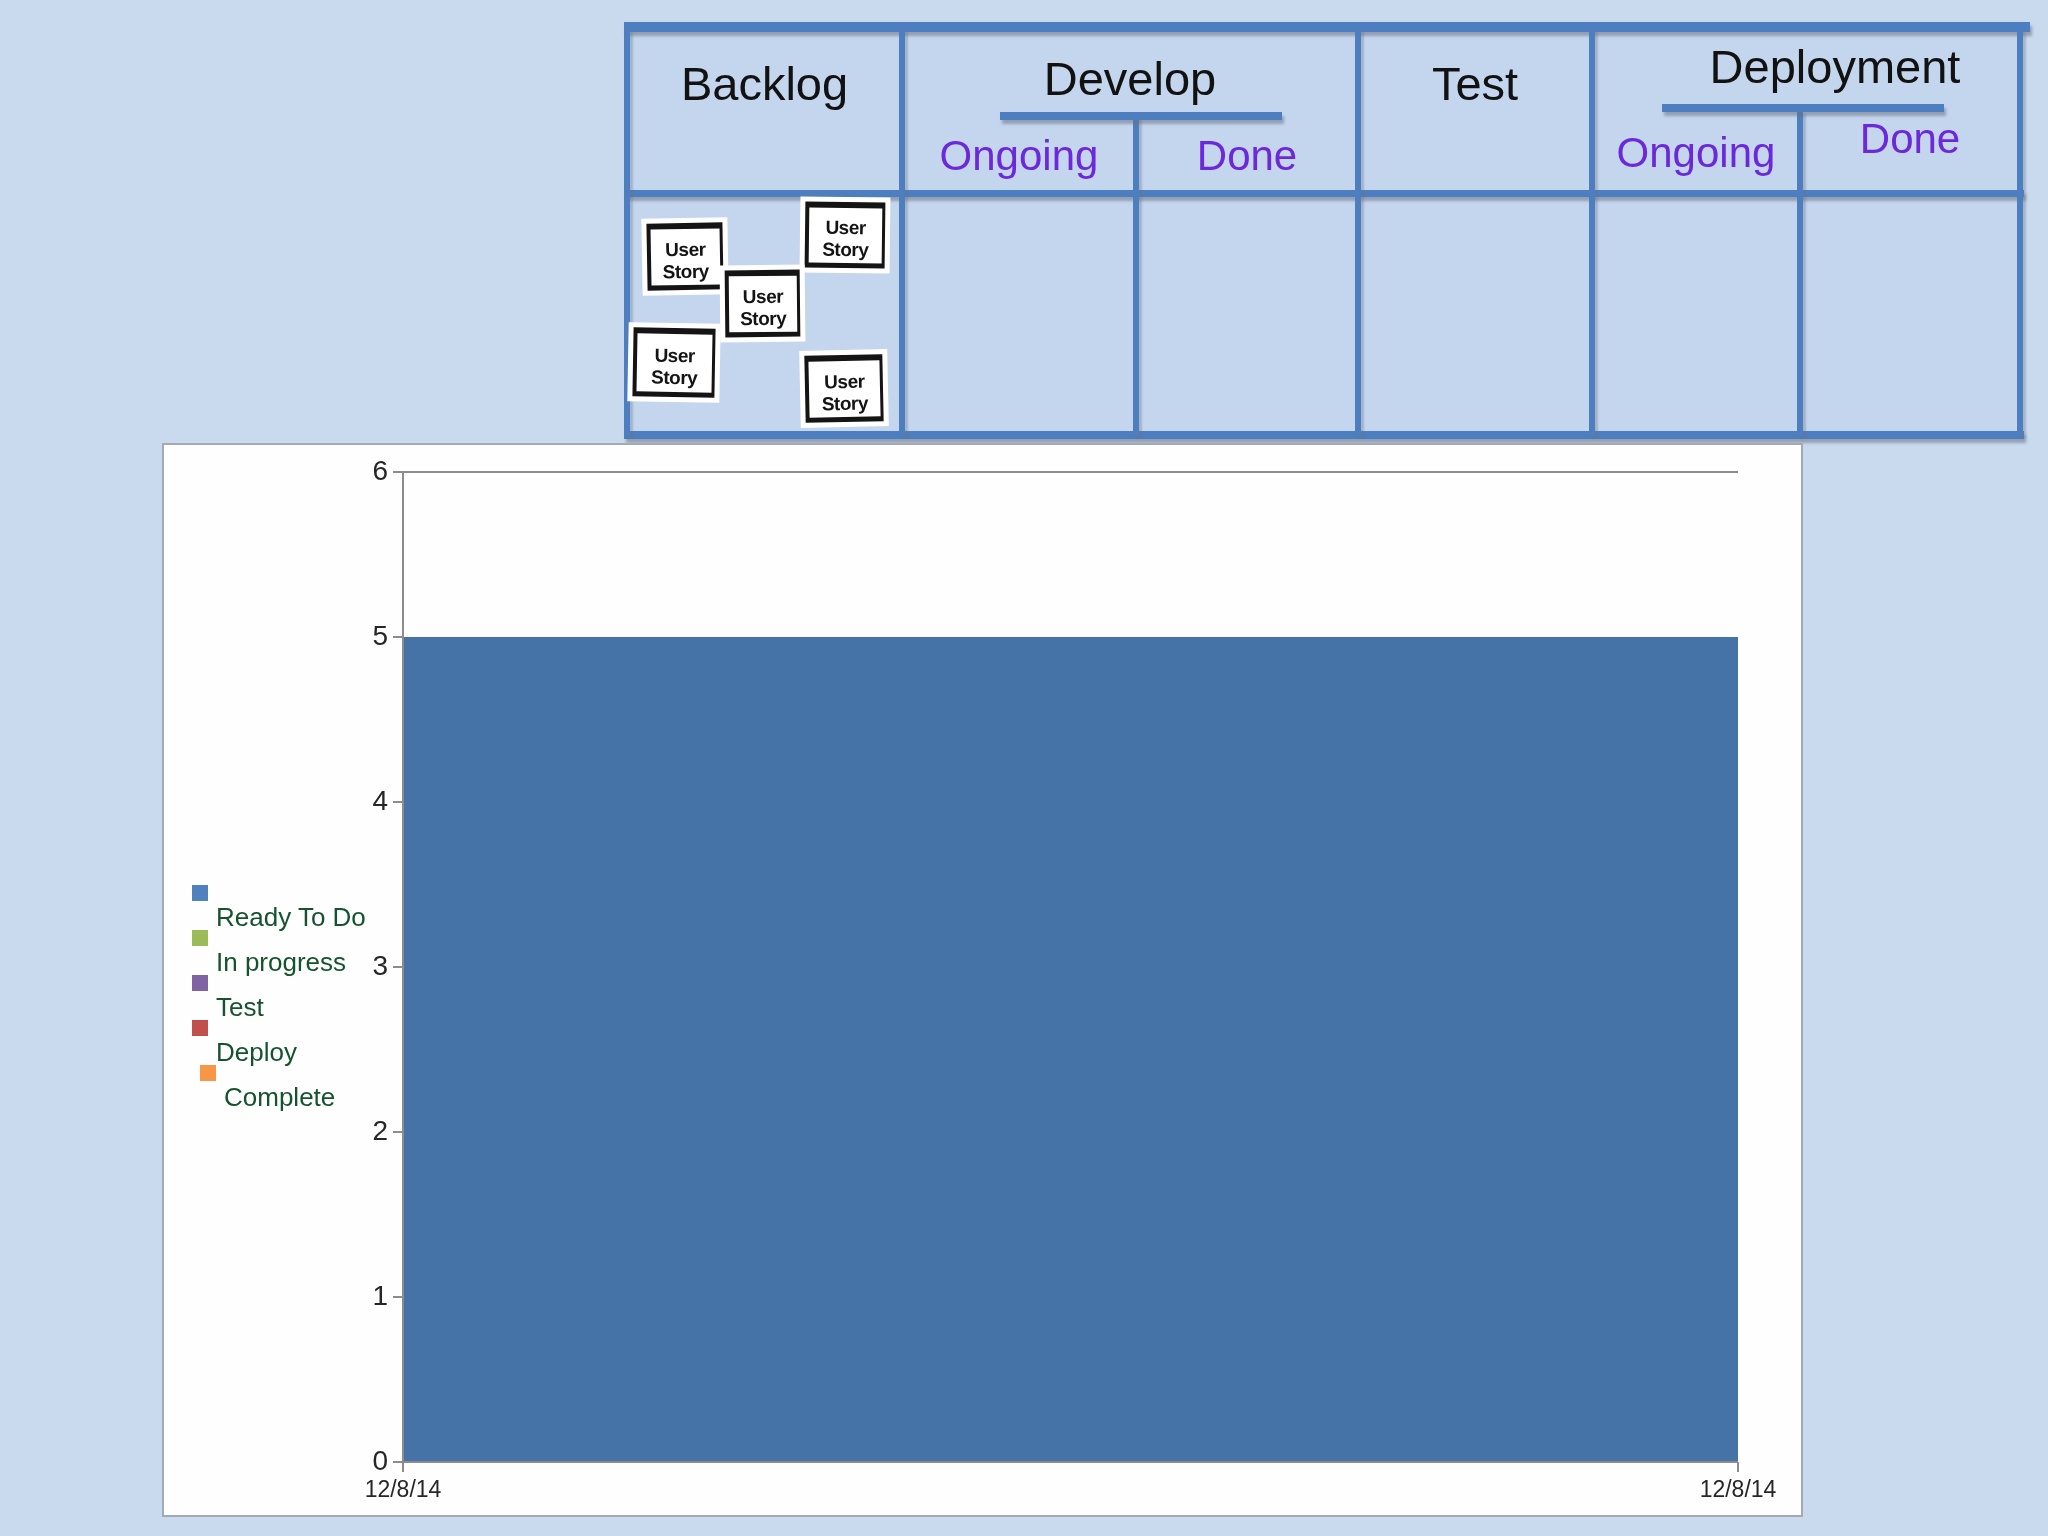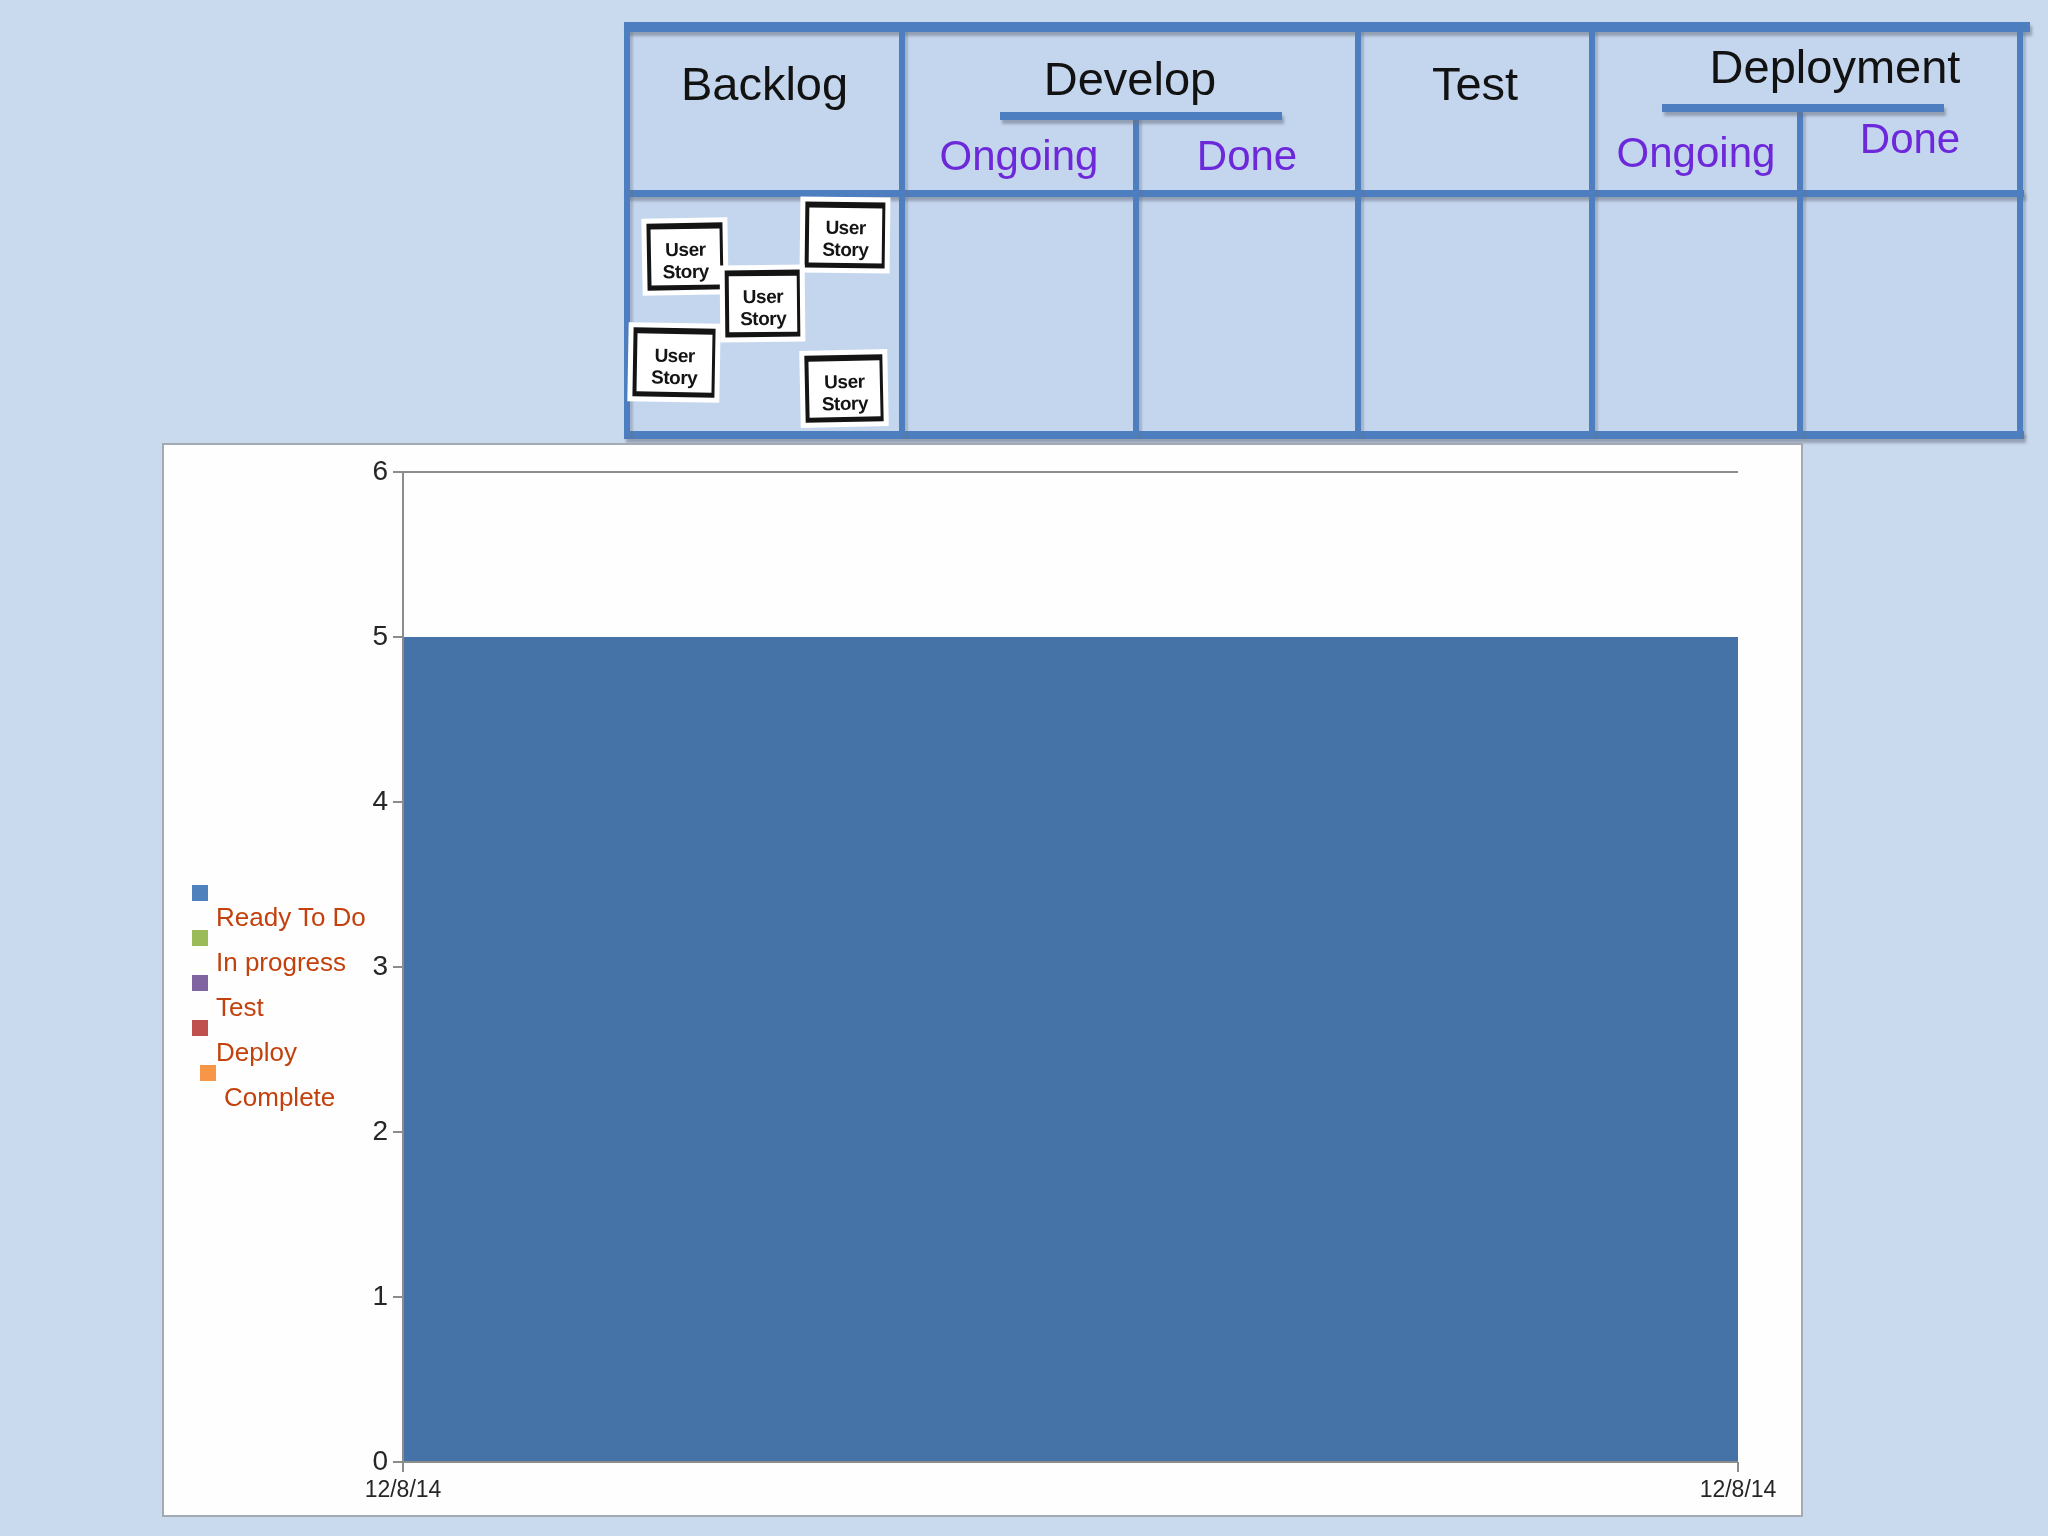--- a/index.html
+++ b/index.html
@@ -25,21 +25,21 @@
 
   
   .chart-panel{position:absolute;left:162px;top:443px;width:1641px;height:1074px;
                background:#fefefe;border:2px solid #a3aab4;box-sizing:border-box;}
   .axis{position:absolute;background:#8c8c8c;}
   .area-series{position:absolute;}
   .ytick-label{position:absolute;width:60px;text-align:right;font-size:28px;color:#262626;}
   .xtick-label{position:absolute;width:160px;text-align:center;font-size:23px;color:#262626;}
   .legend-entry{position:absolute;height:34px;display:flex;align-items:center;}
   .legend-swatch{width:16px;height:16px;margin-right:8px;flex:0 0 auto;}
-  .legend-text{font-size:26px;color:#c2410c;white-space:nowrap;margin-top:48px;}
+  .legend-text{font-size:26px;color:#14532d;white-space:nowrap;margin-top:48px;}
 </style>
 </head>
 <body>
 
 <div class="canvas">
 
   <div class="board-fill"></div>
 
   <div class="bline hshadow" style="left:624px;top:22px;width:1406px;height:10px;"></div>
   <div class="bline hshadow" style="left:624px;top:190px;width:1400px;height:7px;"></div>

